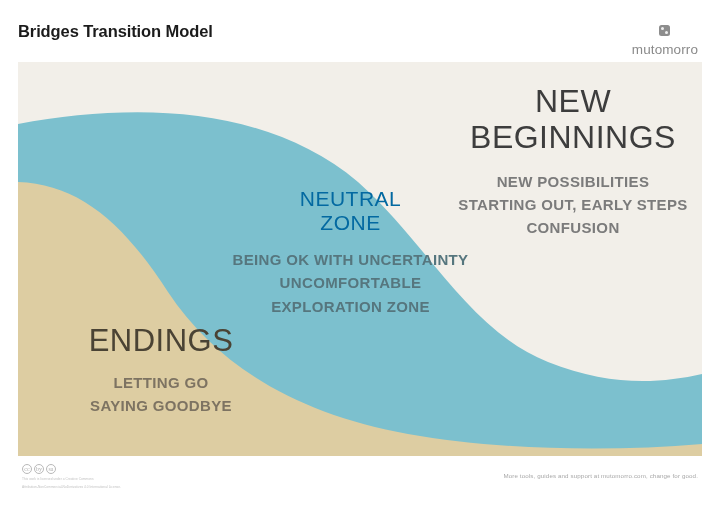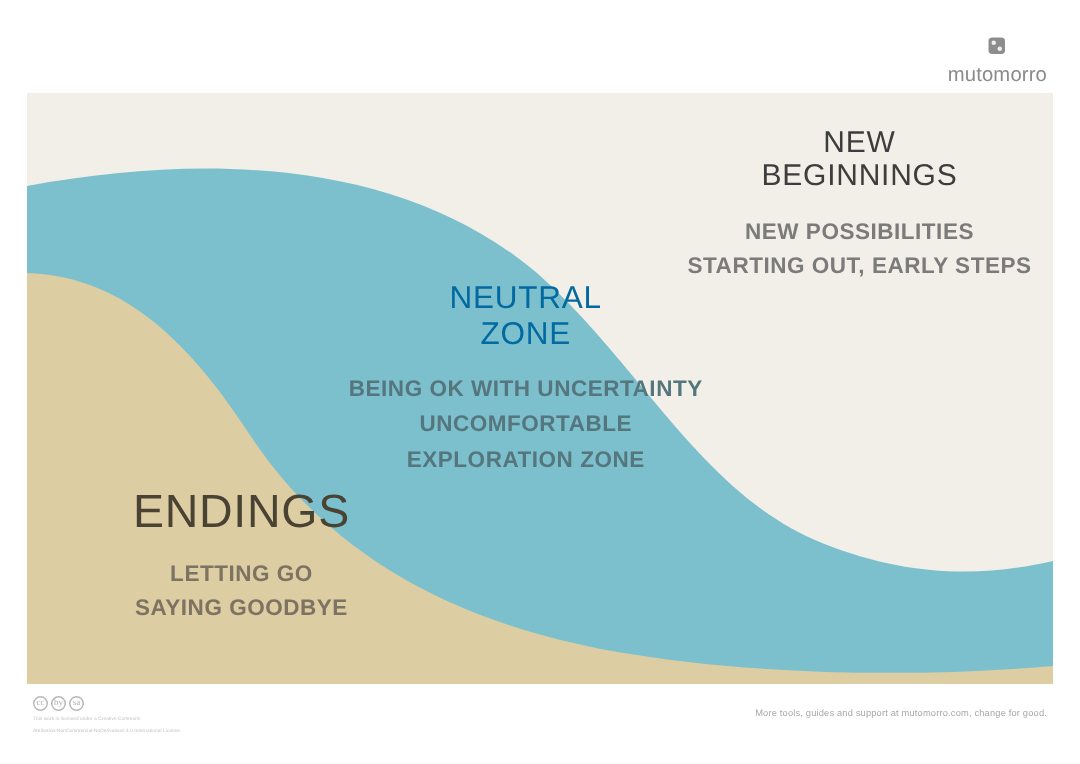--- a/index.html
+++ b/index.html
@@ -63,21 +63,21 @@
   .zone-endings .zone-title { font-size:31px; color:#4a4334; }
   .zone-endings .zone-sub { color:#7d7362; margin-top:12px; }
 
   
   .zone-neutral { left:205px; top:125px; width:255px; }
   .zone-neutral .zone-title { font-size:21px; color:#0369a1; }
   .zone-neutral .zone-sub { color:#56767e; margin-top:14px; }
 
   
   .zone-new { left:430px; top:22px; width:250px; }
-  .zone-new .zone-title { font-size:20px; color:#3d3d3d; }
+  .zone-new .zone-title { font-size:32px; color:#3d3d3d; }
   .zone-new .zone-sub { color:#7b7b7b; margin-top:14px; }
 
   
   .footer { position:absolute; left:0; bottom:0; width:720px; height:53px; }
   .cc { position:absolute; left:22px; top:8px; }
   .cc-icons { display:flex; gap:2px; }
   .cc-badge {
     width:10px; height:10px; border-radius:50%;
     border:1.2px solid #b9b9b9; color:#b0b0b0;
     font-size:6px; line-height:8px; text-align:center;
@@ -91,20 +91,21 @@
     position:absolute; right:22px; top:16px;
     font-size:6.2px; color:#a8a8a8; letter-spacing:0.12px;
   }
 </style>
 </head>
 <body>
 
 <div class="page">
 
   <div class="header">
+    <div class="title">Bridges Transition Model</div>
     <div class="brand">
       <span class="brand-mark"></span>
       <span class="brand-name">mutomorro</span>
     </div>
   </div>
 
   <div class="panel">
 
     <svg width="684" height="394" viewBox="0 0 684 394">
 
@@ -144,20 +145,21 @@
     </div>
 
     <div class="zone zone-new">
       <div class="zone-title">
         <div>NEW</div>
         <div>BEGINNINGS</div>
       </div>
       <div class="zone-sub">
         <div>NEW POSSIBILITIES</div>
         <div>STARTING OUT, EARLY STEPS</div>
+        <div>CONFUSION</div>
       </div>
     </div>
 
   </div>
 
   <div class="footer">
     <div class="cc">
       <div class="cc-icons">
         <span class="cc-badge">cc</span>
         <span class="cc-badge">by</span>

